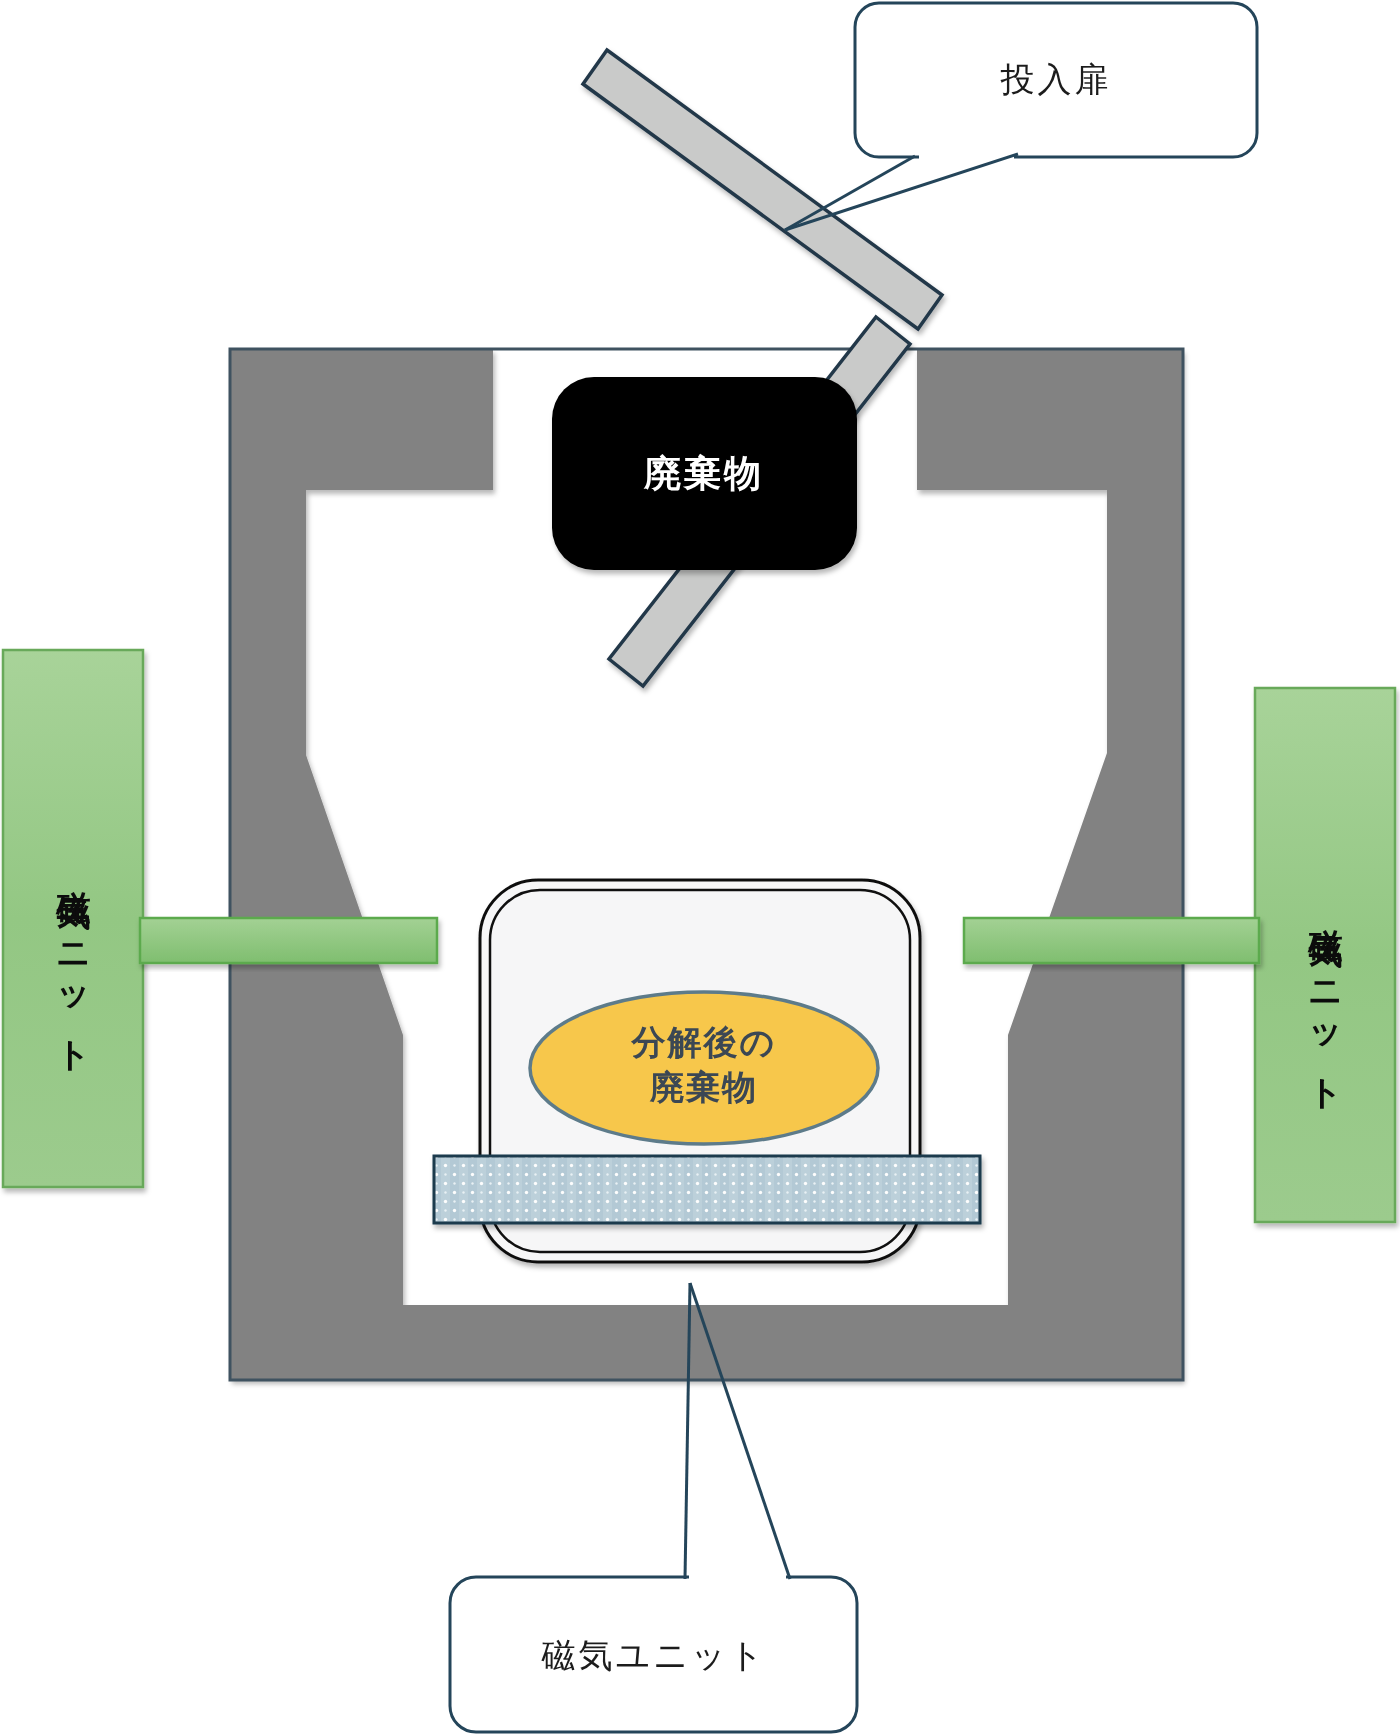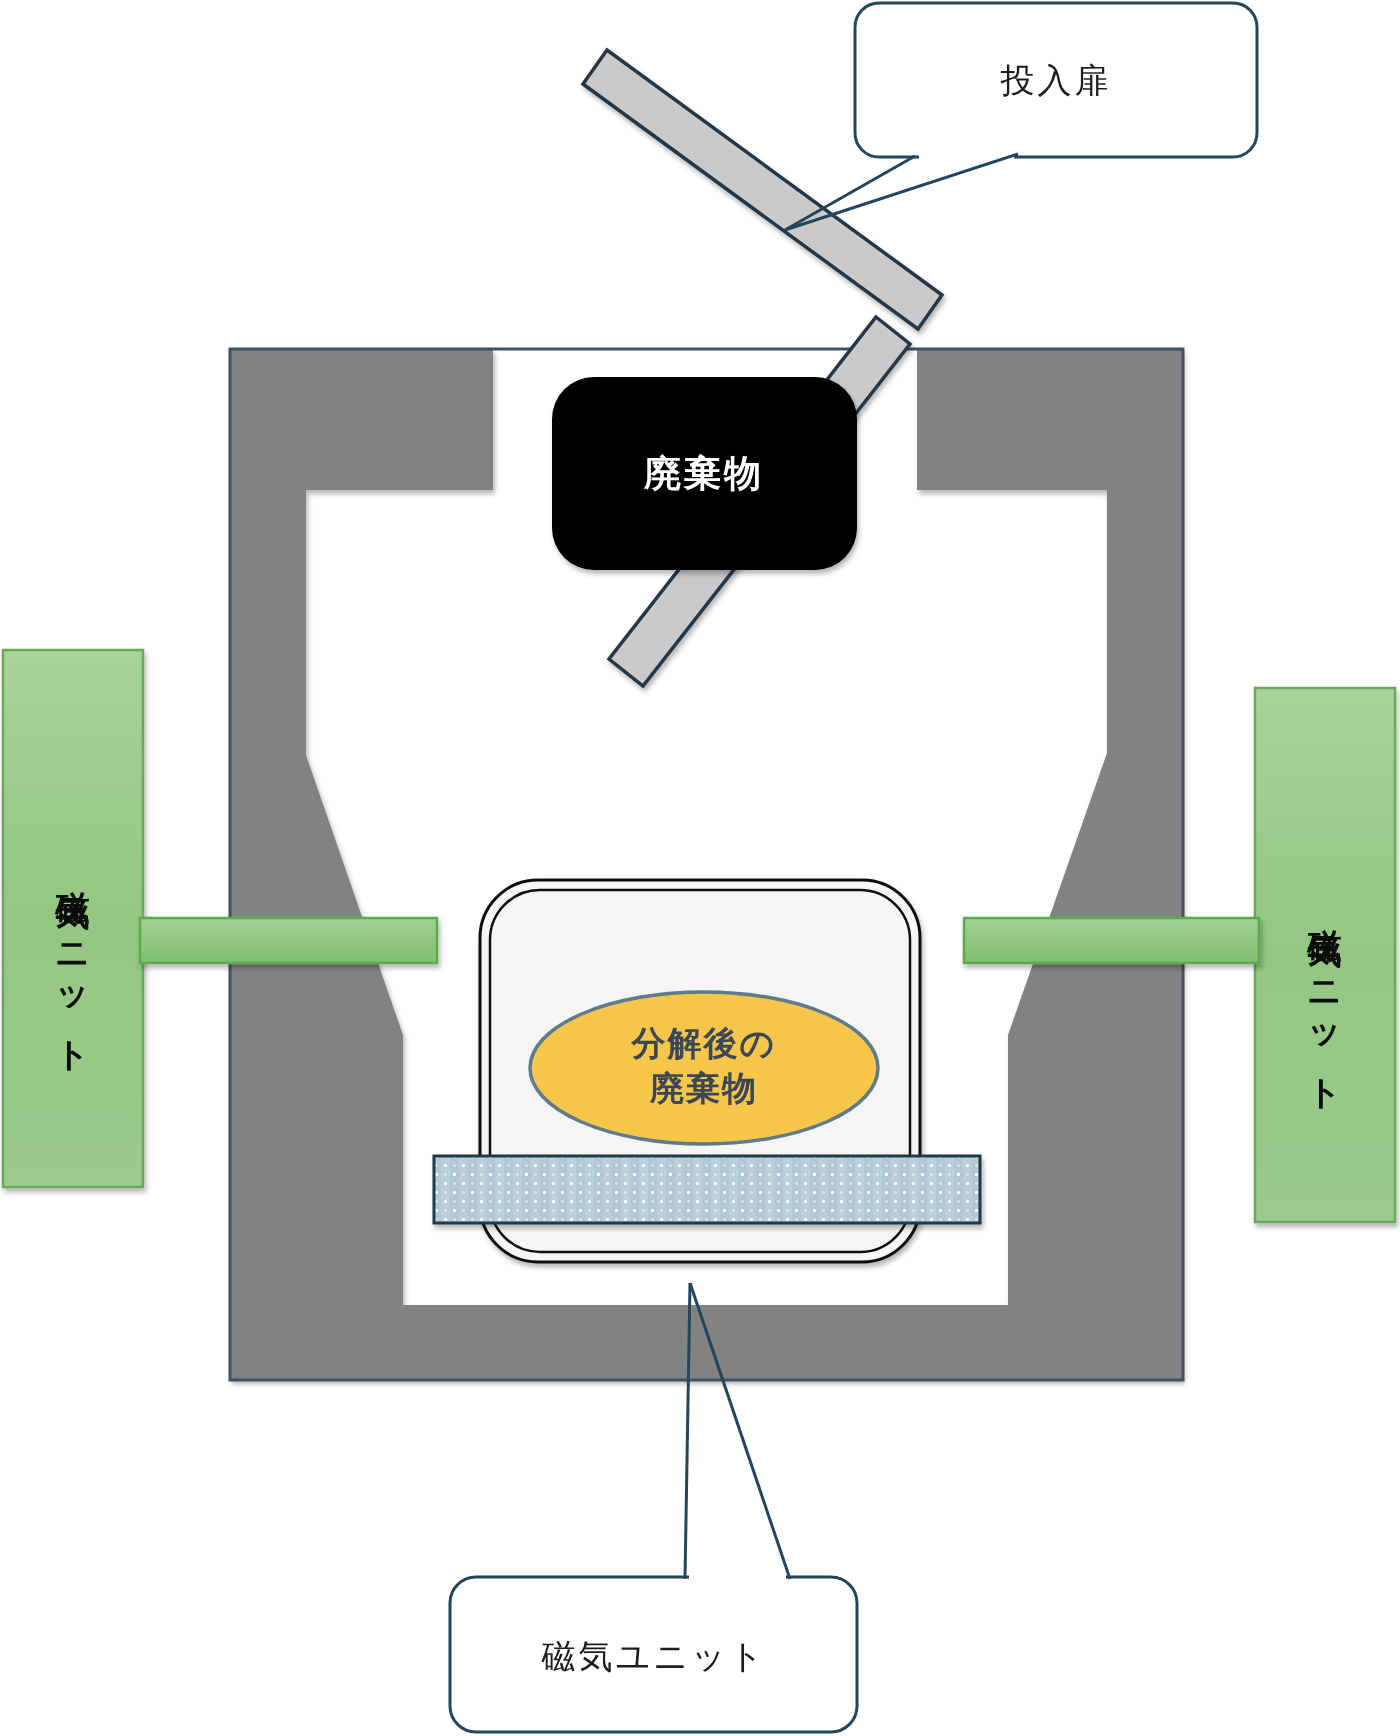--- a/index.html
+++ b/index.html
@@ -1,21 +1,21 @@
 <!DOCTYPE html>
 <html><head>
 <meta charset="utf-8">
 <style>
   html,body{margin:0;padding:0;background:#ffffff;}
   .canvas{
     position:relative;
     width:1400px;height:1736px;
     background:#ffffff;
     overflow:hidden;
-    font-family:Liberation Sans, sans-serif;
+    font-family:Liberation Serif, serif;
   }
   .canvas svg{position:absolute;left:0;top:0;}
   .lbl{
     position:absolute;
     transform:translate(-50%,-50%);
     white-space:pre-line;
     text-align:center;
     line-height:1.3;
     user-select:none;
   }

